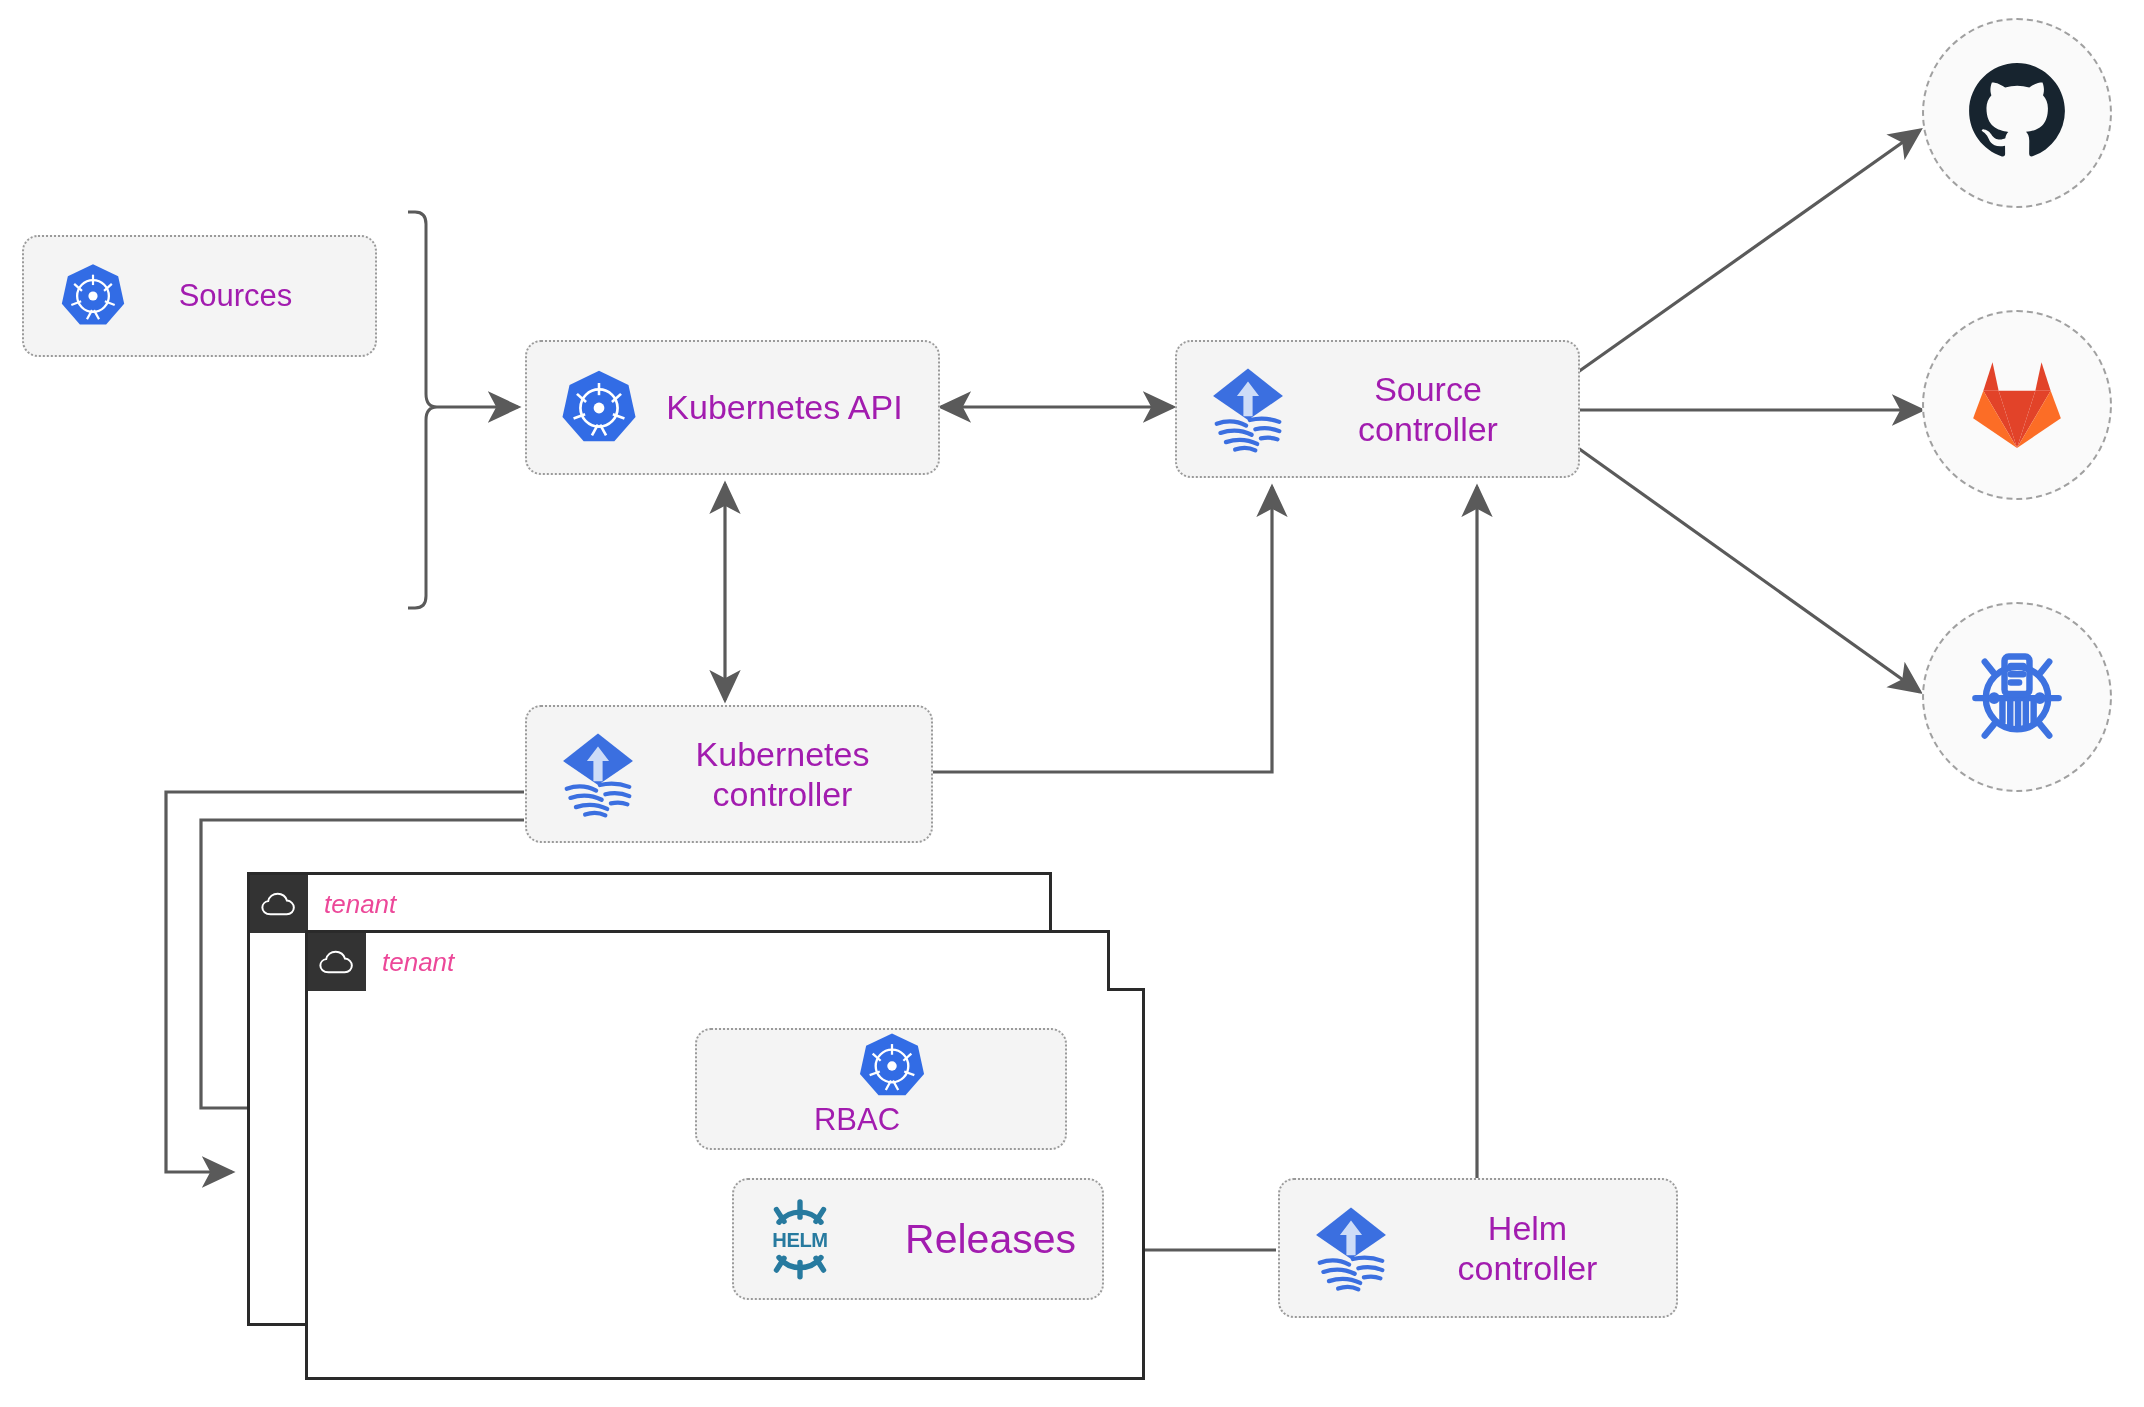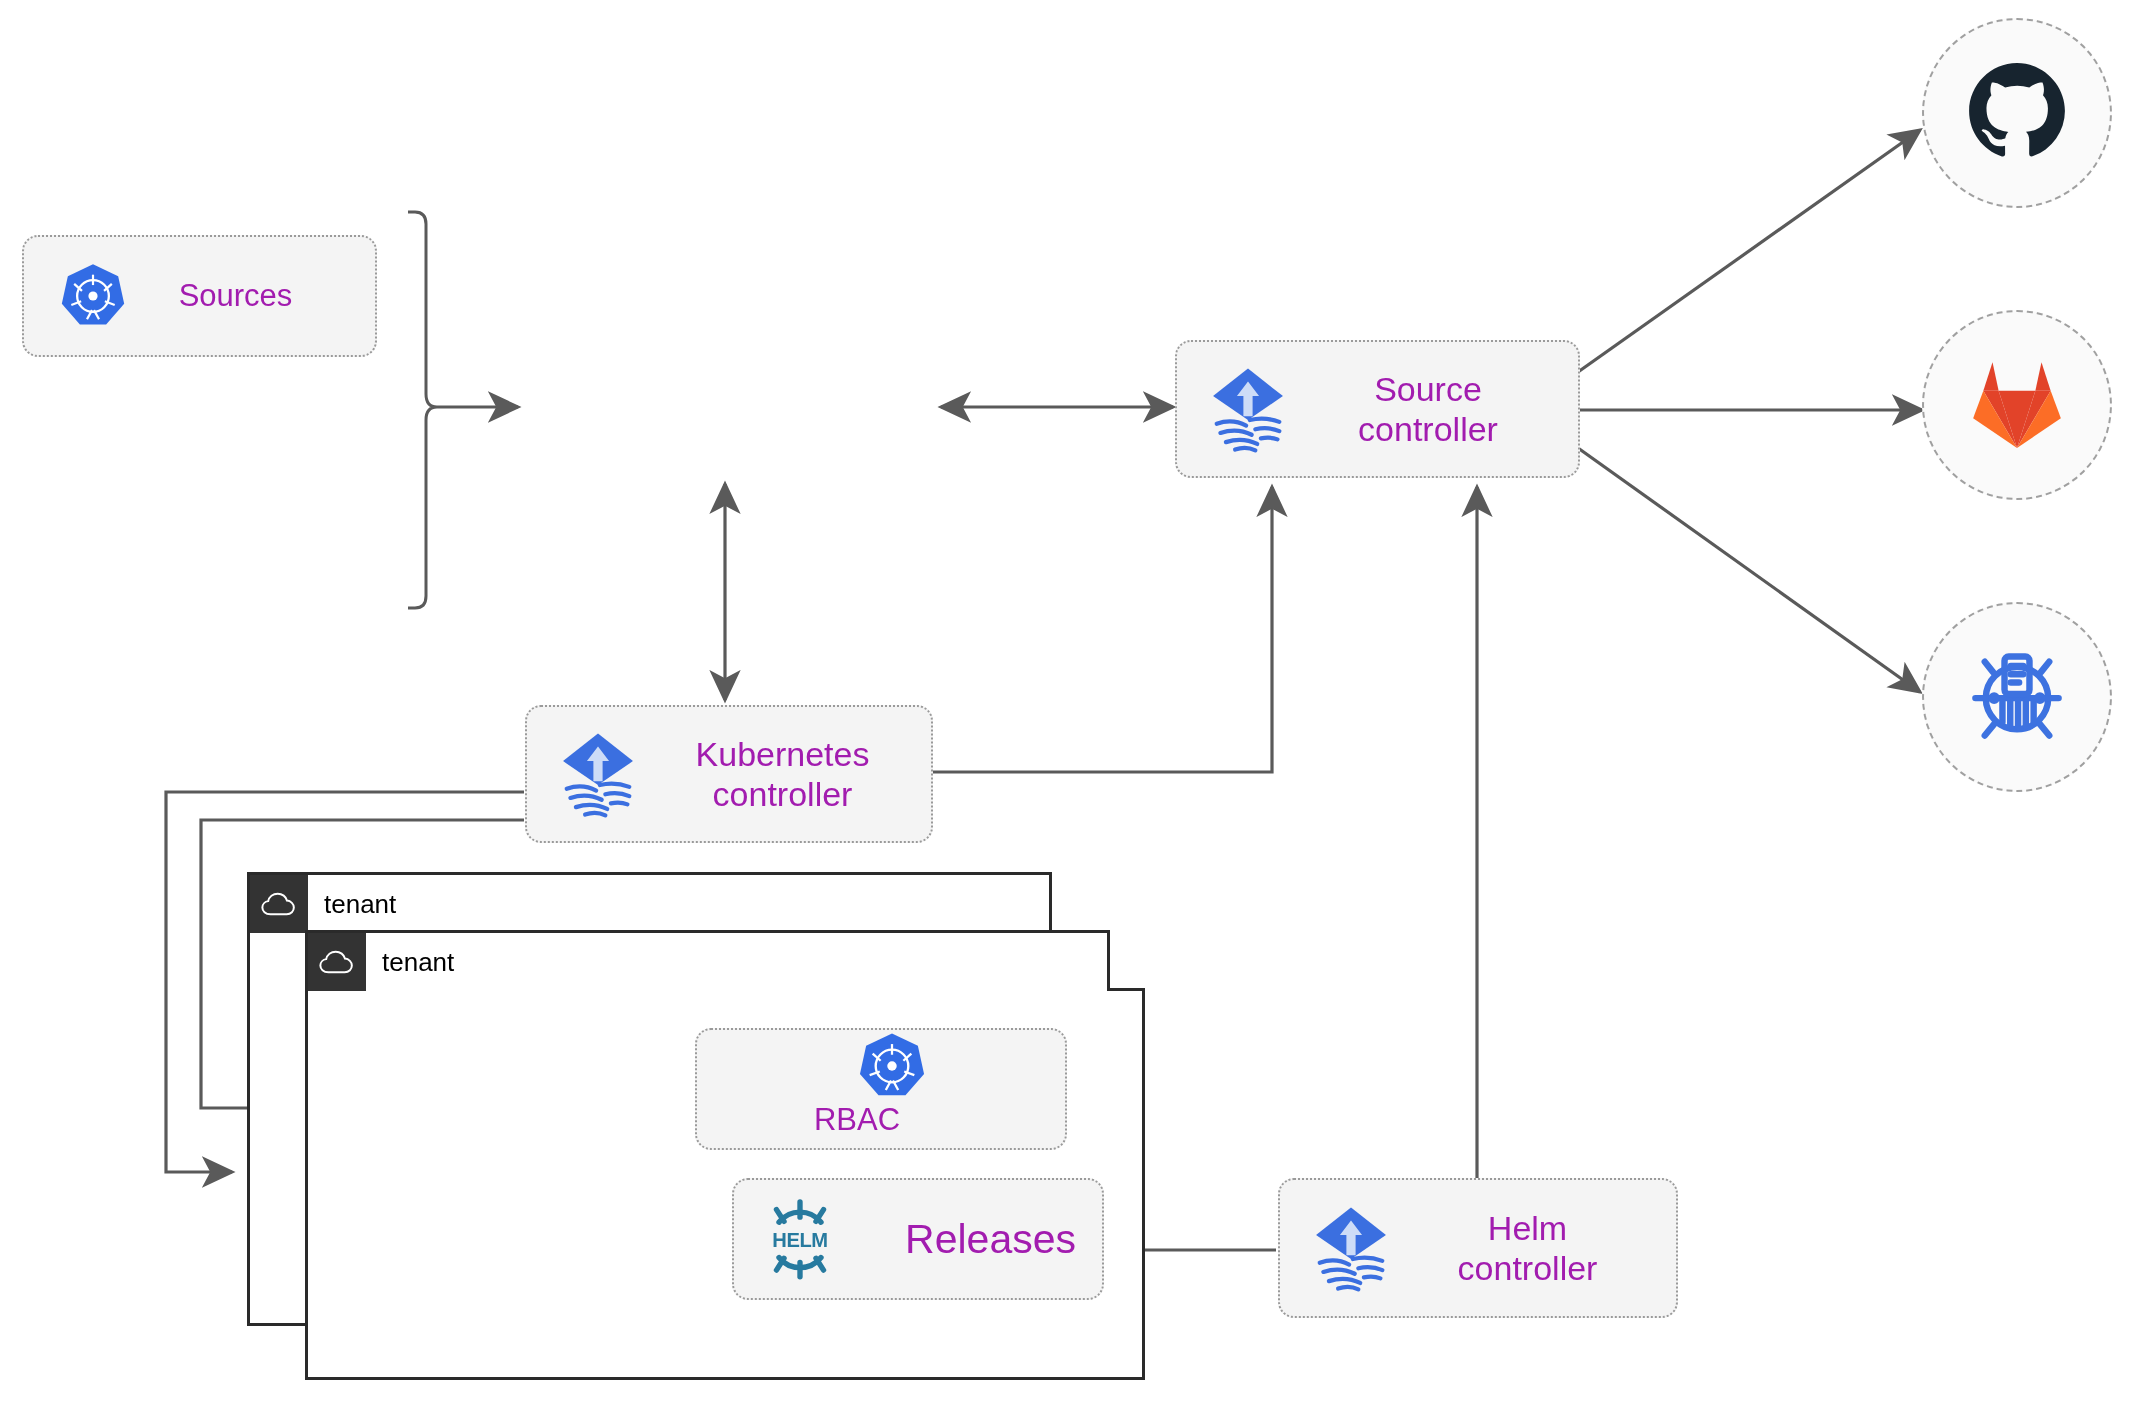--- a/index.html
+++ b/index.html
@@ -89,22 +89,23 @@
     height: 100%;
     background: #333333;
     display: flex;
     align-items: center;
     justify-content: center;
     flex: 0 0 auto;
   }
   .tenant .tabtext {
     padding: 0 18px 0 16px;
     font-size: 26px;
-    color: #000000;
+    color: #ec4899;
     white-space: nowrap;
+    font-style: italic;
   }
 </style>
 </head>
 <body>
 
 <div id="canvas">
 
   <svg id="wires" viewBox="0 0 2144 1407" xmlns="http://www.w3.org/2000/svg">
     <defs>
       <marker id="ah" markerWidth="11" markerHeight="11" refX="9.4" refY="5.5" orient="auto" markerUnits="strokeWidth">
@@ -160,20 +161,41 @@
         </g>
         <g fill="none" stroke="#fff" stroke-width="2.1">
           <circle cx="32" cy="32" r="14.5"></circle>
         </g>
       </svg>
     </span>
     <span class="lbl" style="font-size:31px; padding-right:40px;">Sources</span>
   </div>
 
 
+  <div class="card" style="left:525px; top:340px; width:415px; height:135px;">
+    <span class="ico" style="width:100px; margin-left:22px;">
+      <svg width="82" height="82" viewBox="0 0 64 64">
+        <path d="M32 3 L55 14 L60.5 39 L44 58 L20 58 L3.5 39 L9 14 Z" fill="#326ce5"></path>
+        <g fill="#fff">
+          <circle cx="32" cy="32" r="4.2"></circle>
+          <path d="M31 12.5h2v9.5h-2z"></path>
+          <path d="M48.5 20.2l1.4 1.5-7.1 6.4-1.4-1.5z"></path>
+          <path d="M52.2 39.2l-.7 1.9-9-3.3.7-1.9z"></path>
+          <path d="M38.4 52.8l-1.8 1-4.6-8.4 1.8-1z"></path>
+          <path d="M25.6 52.8l1.8 1 4.6-8.4-1.8-1z"></path>
+          <path d="M11.8 39.2l.7 1.9 9-3.3-.7-1.9z"></path>
+          <path d="M15.5 20.2l-1.4 1.5 7.1 6.4 1.4-1.5z"></path>
+        </g>
+        <g fill="none" stroke="#fff" stroke-width="2.1">
+          <circle cx="32" cy="32" r="14.5"></circle>
+        </g>
+      </svg>
+    </span>
+    <span class="lbl" style="font-size:34px; padding-right:18px;">Kubernetes API</span>
+  </div>
 
   <div class="card" style="left:1175px; top:340px; width:405px; height:138px;">
     <span class="ico" style="width:105px; margin-left:18px;">
       <svg width="92" height="92" viewBox="0 0 100 100">
         <path d="M50 6 L88 36 L50 62 L12 36 Z" fill="#3b6fe0"></path>
         <path d="M50 20 L62 36 L55 36 L55 58 L45 58 L45 36 L38 36 Z" fill="#cddcf7"></path>
         <g stroke="#3b6fe0" stroke-width="4.6" fill="none" stroke-linecap="round">
           <path d="M16 66 Q 33 60 48 68"></path>
           <path d="M52 62 Q 68 58 84 64"></path>
           <path d="M20 76 Q 38 70 54 78"></path>

